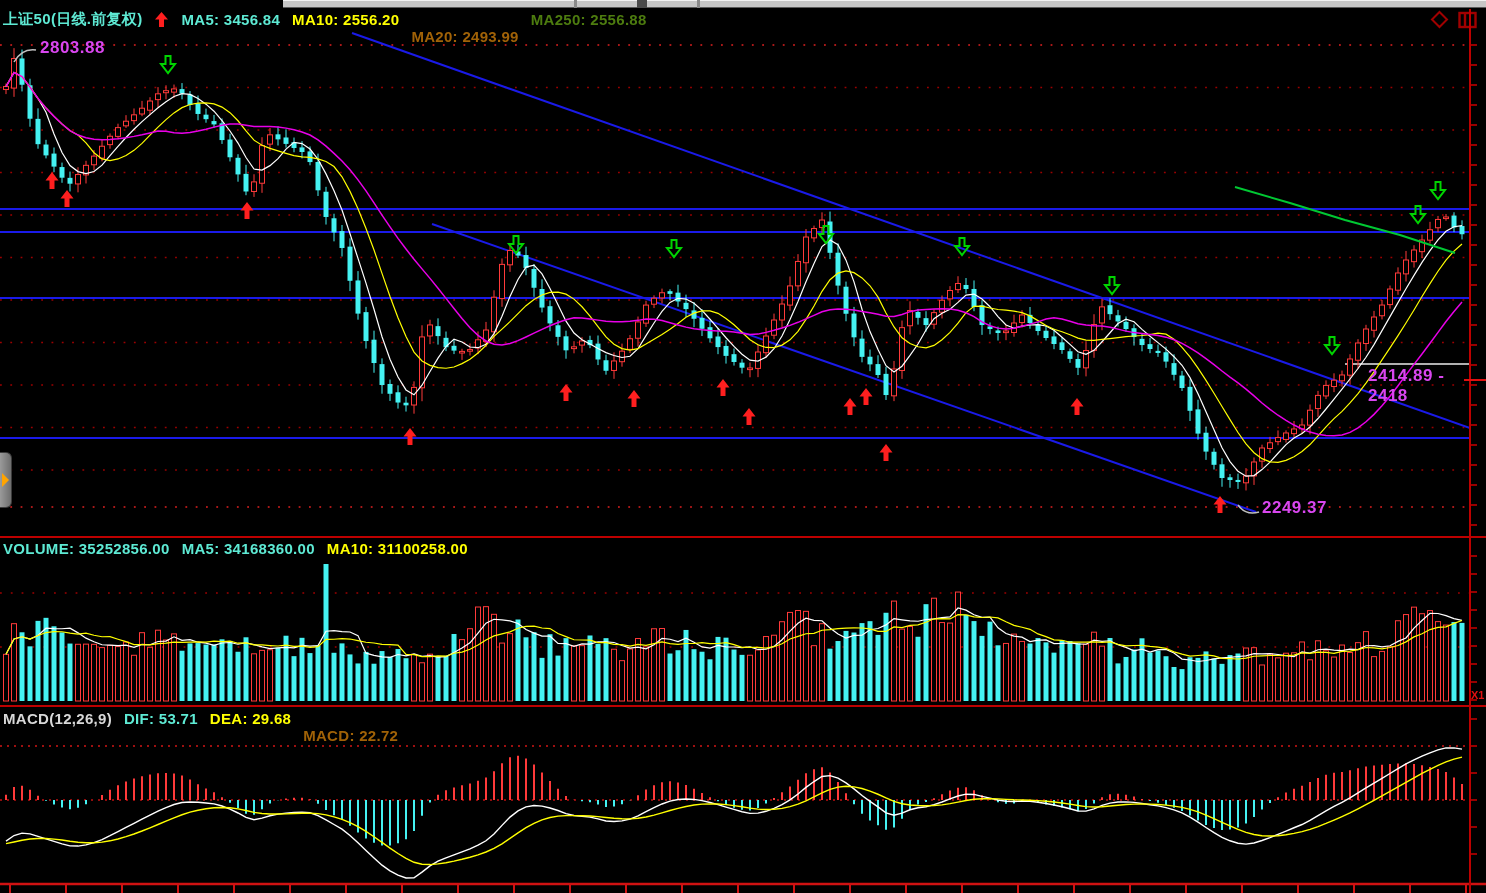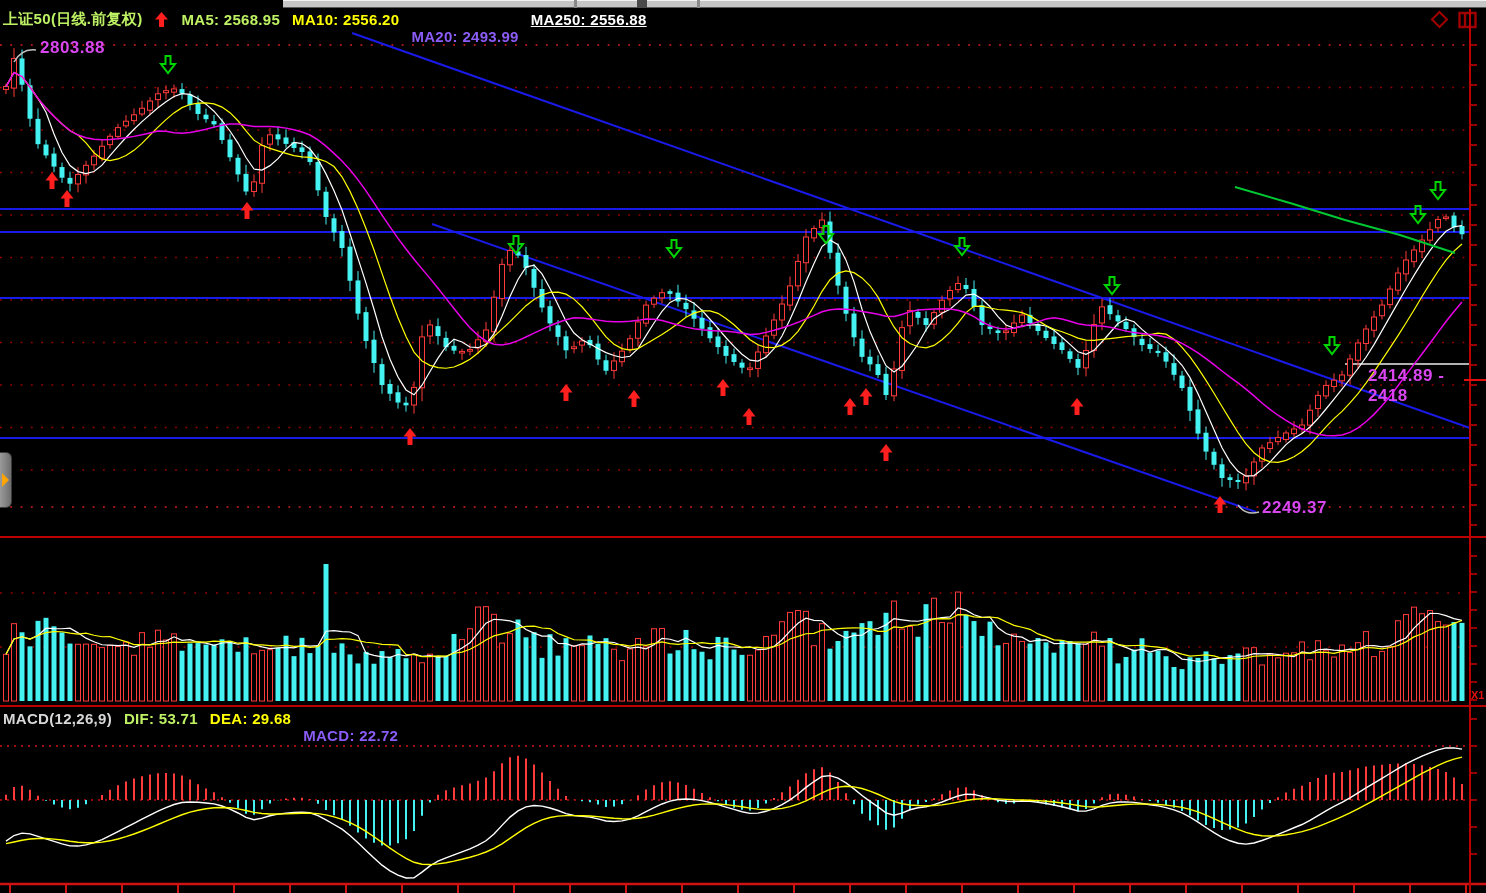--- a/index.html
+++ b/index.html
@@ -11,22 +11,22 @@
   #top-strip .track{position:absolute;left:283px;top:0;height:8px;right:0;background:#c6c6c6;
       border-top:1px solid #f2f2f2;border-bottom:1px solid #5a5a5a;box-sizing:border-box;}
   #top-strip .div1{position:absolute;top:0;height:8px;background:#8a8a8a;}
   #top-strip .div2{position:absolute;top:0;height:8px;background:#4a4a4a;}
   
   .hdr{display:flex;align-items:center;gap:12px;white-space:nowrap;
        font-size:15px;font-weight:bold;letter-spacing:0.3px;}
   #main-header{left:3px;top:9px;height:20px;}
   #vol-header{left:3px;top:539px;height:18px;}
   #macd-header{left:3px;top:709px;height:18px;}
-  .c-white{color:#bef264;} .c-yellow{color:#ffff00;} .c-magenta{color:#8b5cf6;margin-top:34px;}
-  .c-green{color:#ffffff;text-decoration:underline;} .c-gray{color:#d8d8d8;}
+  .c-white{color:#5eead4;} .c-yellow{color:#ffff00;} .c-magenta{color:#a16207;margin-top:34px;}
+  .c-green{color:#4d7c0f;} .c-gray{color:#d8d8d8;}
   
   .price-note{color:#d946ef;font-size:17px;font-weight:bold;letter-spacing:0.5px;}
   #high-note{left:40px;top:38px;}
   #low-note{left:1262px;top:498px;}
   #range-note{left:1352px;top:366px;padding-left:16px;}
   #vol-axis-note{left:1471px;top:689px;color:#e01010;font-size:11px;font-weight:bold;}
   
   #icon-box{right:8px;top:10px;display:flex;gap:9px;align-items:center;}
   
   #left-tab{left:0;top:452px;width:12px;height:56px;
@@ -48,40 +48,45 @@
     <div class="div1" style="left:697px;width:3px;"></div>
   </div>
 
   <div id="main-header" class="abs hdr">
     <span class="c-white">上证50(日线.前复权)</span>
     <span style="display:inline-flex;">
       <svg width="15" height="17" viewBox="0 0 15 17">
         <polygon points="7.5,1 14,8.5 10,8.5 10,16 5,16 5,8.5 1,8.5" fill="#ff1f1f"></polygon>
       </svg>
     </span>
-    <span class="c-white">MA5: 2568.95</span>
+    <span class="c-white">MA5: 3456.84</span>
     <span class="c-yellow">MA10: 2556.20</span>
     <span class="c-magenta">MA20: 2493.99</span>
     <span class="c-green">MA250: 2556.88</span>
   </div>
 
   <div id="icon-box" class="abs">
     <span style="display:inline-flex;">
       <svg width="19" height="19" viewBox="0 0 19 19">
         <polygon points="9.5,2 17,9.5 9.5,17 2,9.5" fill="none" stroke="#a00000" stroke-width="2"></polygon>
       </svg>
     </span>
     <span style="display:inline-flex;">
       <svg width="20" height="18" viewBox="0 0 20 18">
         <rect x="1.5" y="2" width="16" height="14" fill="none" stroke="#a00000" stroke-width="2.4"></rect>
         <line x1="7" y1="2" x2="7" y2="16" stroke="#a00000" stroke-width="2.4"></line>
       </svg>
     </span>
   </div>
 
+  <div id="vol-header" class="abs hdr">
+    <span class="c-white">VOLUME: 35252856.00</span>
+    <span class="c-white">MA5: 34168360.00</span>
+    <span class="c-yellow">MA10: 31100258.00</span>
+  </div>
 
   <div id="macd-header" class="abs hdr">
     <span class="c-gray">MACD(12,26,9)</span>
     <span class="c-white">DIF: 53.71</span>
     <span class="c-yellow">DEA: 29.68</span>
     <span class="c-magenta">MACD: 22.72</span>
   </div>
 
   <svg id="chart-svg" class="abs" style="left:0;top:0;" width="1486" height="893">
       <defs>

